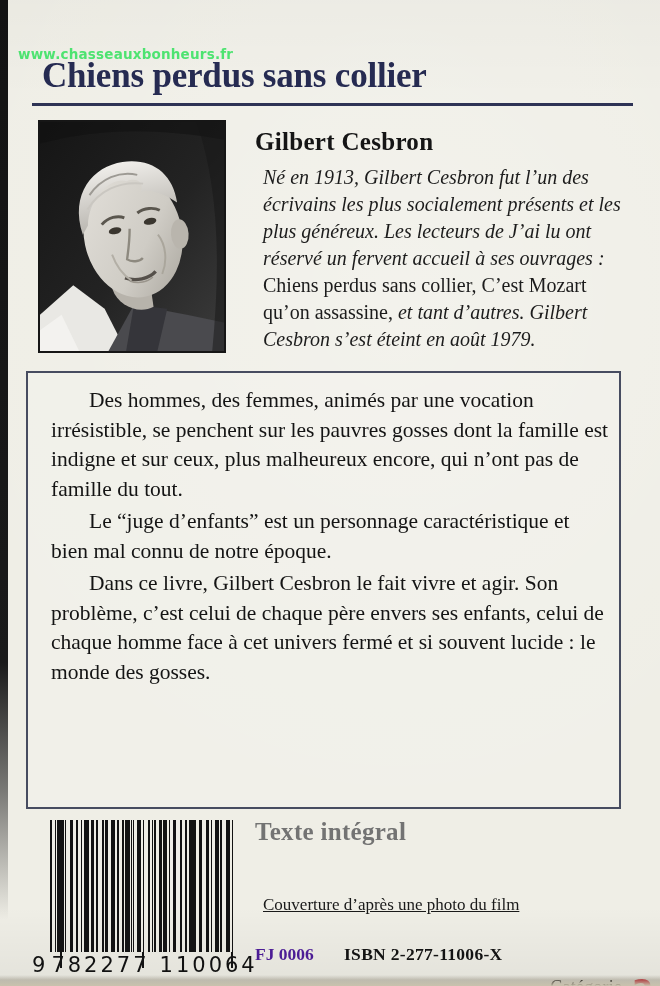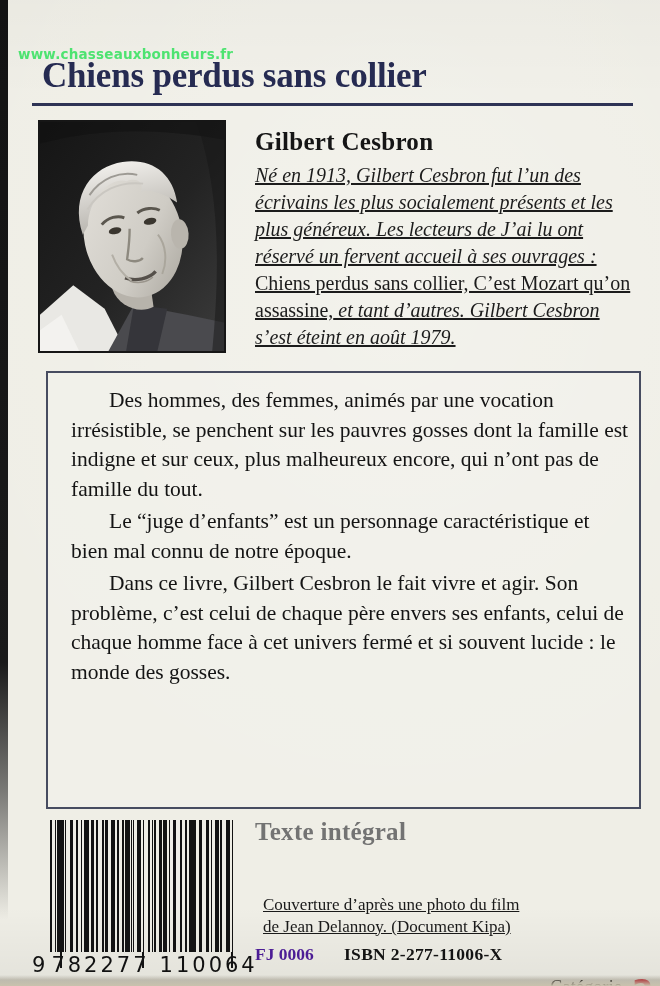--- a/index.html
+++ b/index.html
@@ -42,26 +42,26 @@
     border:2px solid #161616;background:#222;box-sizing:border-box;
   }
   .photo-frame svg{display:block;width:100%;height:100%;}
   .author-info{
     position:absolute;left:255px;top:128px;width:378px;
   }
   .author-name{
     margin:0 0 6px 0;font-size:25px;font-weight:700;color:#151515;letter-spacing:.3px;
   }
   .author-bio{
-    margin:0;font-size:20px;line-height:27px;color:#1c1c1c;font-style:italic;text-decoration:underline;
+    margin:8px;font-size:20px;line-height:27px;color:#1c1c1c;font-style:italic;
   }
   .author-bio .roman{font-style:normal;}
   
   .synopsis-box{
-    position:absolute;left:46px;top:371px;width:595px;height:438px;
+    position:absolute;left:26px;top:371px;width:595px;height:438px;
     border:2px solid #474c60;box-sizing:border-box;
     padding:13px 9px 0 23px;
     background:rgba(255,255,255,.12);
   }
   .synopsis-box p{
     margin:0 0 3px 0;font-size:21.5px;line-height:29.5px;color:#141414;
     text-indent:38px;
   }
   
   .barcode{
@@ -211,21 +211,20 @@
     <span class="lead">9</span>
     <span class="grp grp1">782277</span>
     <span class="grp grp2">110064</span>
   </div>
 </div>
 
 <h3 class="texte-integral">Texte intégral</h3>
 
 <p class="credit">
   <span>Couverture d’après une photo du film</span><br>
-  <span>de Jean Delannoy. (Document Kipa)</span>
 </p>
 
 <div class="bottom-row">
   <span class="pub-code">FJ 0006</span>
   <span class="isbn">ISBN 2-277-11006-X</span>
   <span class="category">
     <span class="cat-label">Catégorie</span>
     <span class="cat-num">2</span>
   </span>
 </div>

